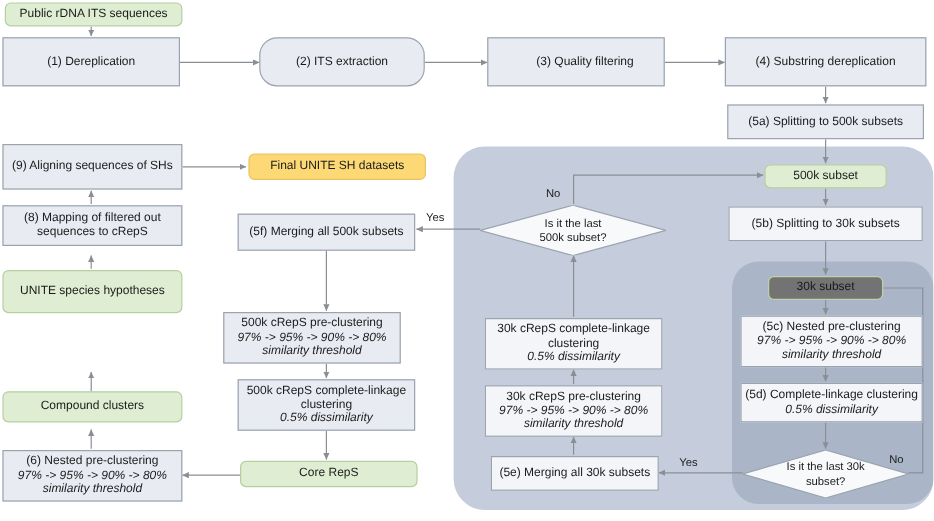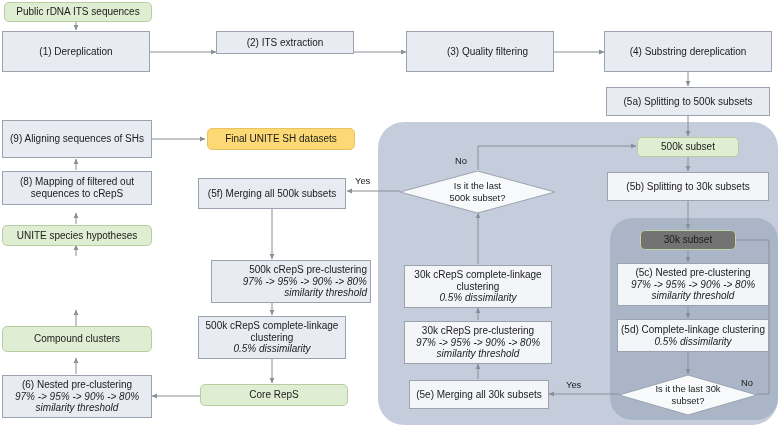--- a/index.html
+++ b/index.html
@@ -175,21 +175,21 @@
   </svg>
 
   <div class="node term" style="left:4px; top:2px; width:148px; height:20px;">
     <span>Public rDNA ITS sequences</span>
   </div>
 
   <div class="node proc" style="left:2px; top:31px; width:148px; height:41px;">
     <span>(1) Dereplication</span>
   </div>
 
-  <div class="node proc" style="left:216px; top:31px; width:138px; height:23px;">
+  <div class="node proc" style="left:216px; top:31px; width:138px; height:41px;border-radius:15px;">
     <span>(2) ITS extraction</span>
   </div>
 
   <div class="node proc" style="left:406px; top:31px; width:148px; height:41px;padding-left:18px;">
     <span>(3) Quality filtering</span>
   </div>
 
   <div class="node proc" style="left:604px; top:31px; width:168px; height:41px;">
     <span>(4) Substring dereplication</span>
   </div>
@@ -264,21 +264,21 @@
   <span class="edge-label" style="left:355px; top:175px;">Yes</span>
 
   <div class="node final" style="left:207px; top:128px; width:148px; height:22px;">
     <span>Final UNITE SH datasets</span>
   </div>
 
   <div class="node proc" style="left:198px; top:178px; width:148px; height:31px;">
     <span>(5f) Merging all 500k subsets</span>
   </div>
 
-  <div class="node proc" style="left:211px; top:260px; width:160px; height:43px;align-items:flex-end;">
+  <div class="node proc" style="left:186px; top:260px; width:148px; height:43px;">
     <span>500k cRepS pre-clustering</span>
     <span class="em">97% -&gt; 95% -&gt; 90% -&gt; 80%</span>
     <span class="em">similarity threshold</span>
   </div>
 
   <div class="node proc" style="left:198px; top:316px; width:148px; height:43px;">
     <span>500k cRepS complete-linkage</span>
     <span>clustering</span>
     <span class="em">0.5% dissimilarity</span>
   </div>
@@ -291,21 +291,21 @@
     <span>(6) Nested pre-clustering</span>
     <span class="em">97% -&gt; 95% -&gt; 90% -&gt; 80%</span>
     <span class="em">similarity threshold</span>
   </div>
 
   <div class="node term" style="left:2px; top:326px; width:150px; height:26px;">
     <span>Compound clusters</span>
   </div>
 
 
-  <div class="node term" style="left:2px; top:225px; width:150px; height:21px;">
+  <div class="node term" style="left:2px; top:225px; width:150px; height:36px;">
     <span>UNITE species hypotheses</span>
   </div>
 
   <div class="node proc" style="left:2px; top:171px; width:150px; height:34px;">
     <span>(8) Mapping of filtered out</span>
     <span>sequences to cRepS</span>
   </div>
 
   <div class="node proc" style="left:2px; top:120px; width:150px; height:38px;">
     <span>(9) Aligning sequences of SHs</span>

